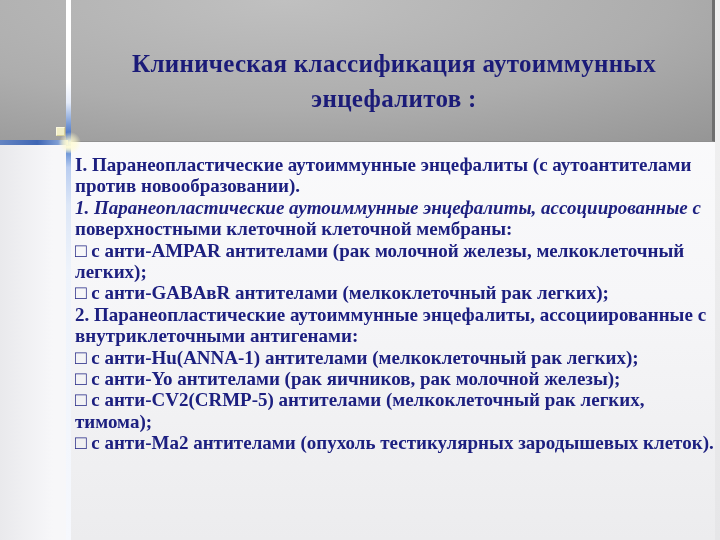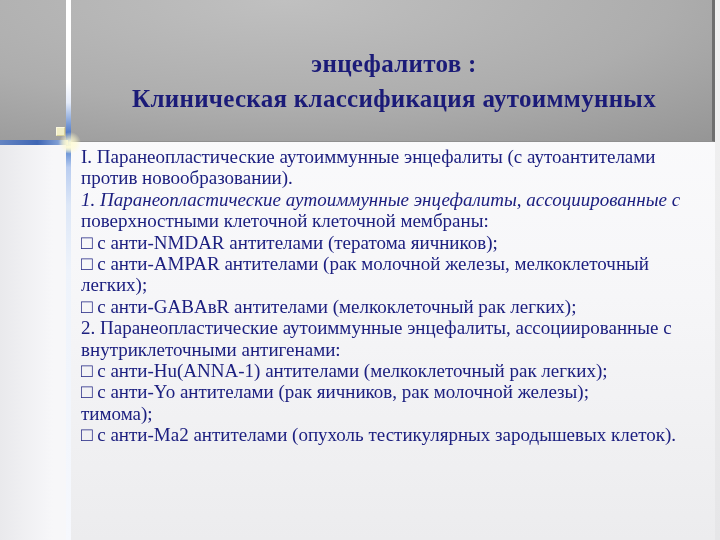--- a/index.html
+++ b/index.html
@@ -61,57 +61,56 @@
     border-top-color:#fbf8e0;border-left-color:#fbf8e0;
   }
   .title{
     position:absolute;left:80px;top:46px;width:628px;
     text-align:center;
     font-size:25px;line-height:35px;font-weight:bold;
     color:#1b1b78;
     letter-spacing:0.3px;
   }
   .body-text{
-    position:absolute;left:75px;top:146px;width:632px;
-    font-size:19px;line-height:21.4px;font-weight:normal;
+    position:absolute;left:75px;top:154px;width:632px;
+    font-size:19px;line-height:21.4px;font-weight:bold;
     color:#1d2080;
-    margin-left:6px;
   }
   .body-text .line{white-space:pre;}
   .body-text .line.italic{font-style:italic;}
 </style>
 </head>
 <body>
 
 <div class="slide">
 
   <div class="banner"></div>
   <div class="left-strip"></div>
   <div class="right-strip"></div>
 
   <div class="vline"></div>
   <div class="hline"></div>
   <div class="glow"></div>
   <div class="bullet-square"></div>
 
   <div class="title">
+    <div>Клиническая классификация аутоиммунных</div>
     <div>энцефалитов :</div>
-    <div>Клиническая классификация аутоиммунных</div>
   </div>
 
   <div class="body-text" id="body-lines">
       <div class="line">I. Паранеопластические аутоиммунные энцефалиты (с аутоантителами</div>
       <div class="line">против новообразовании).</div>
       <div class="line italic">1. Паранеопластические аутоиммунные энцефалиты, ассоциированные с</div>
       <div class="line">поверхностными клеточной клеточной мембраны:</div>
-      <div class="line">□ с анти-NMDAR антителами (тератома яичников);</div>
       <div class="line">□ с анти-AMPAR антителами (рак молочной железы, мелкоклеточный</div>
       <div class="line">легких);</div>
       <div class="line">□ с анти-GABAвR антителами (мелкоклеточный рак легких);</div>
       <div class="line">2. Паранеопластические аутоиммунные энцефалиты, ассоциированные с</div>
       <div class="line">внутриклеточными антигенами:</div>
       <div class="line">□ с анти-Hu(ANNA-1) антителами (мелкоклеточный рак легких);</div>
       <div class="line">□ с анти-Yo антителами (рак яичников, рак молочной железы);</div>
+      <div class="line">□ с анти-CV2(CRMP-5) антителами (мелкоклеточный рак легких,</div>
       <div class="line">тимома);</div>
       <div class="line">□ с анти-Ма2 антителами (опухоль тестикулярных зародышевых клеток).</div>
     </div>
 
 </div>
 
 </body></html>

